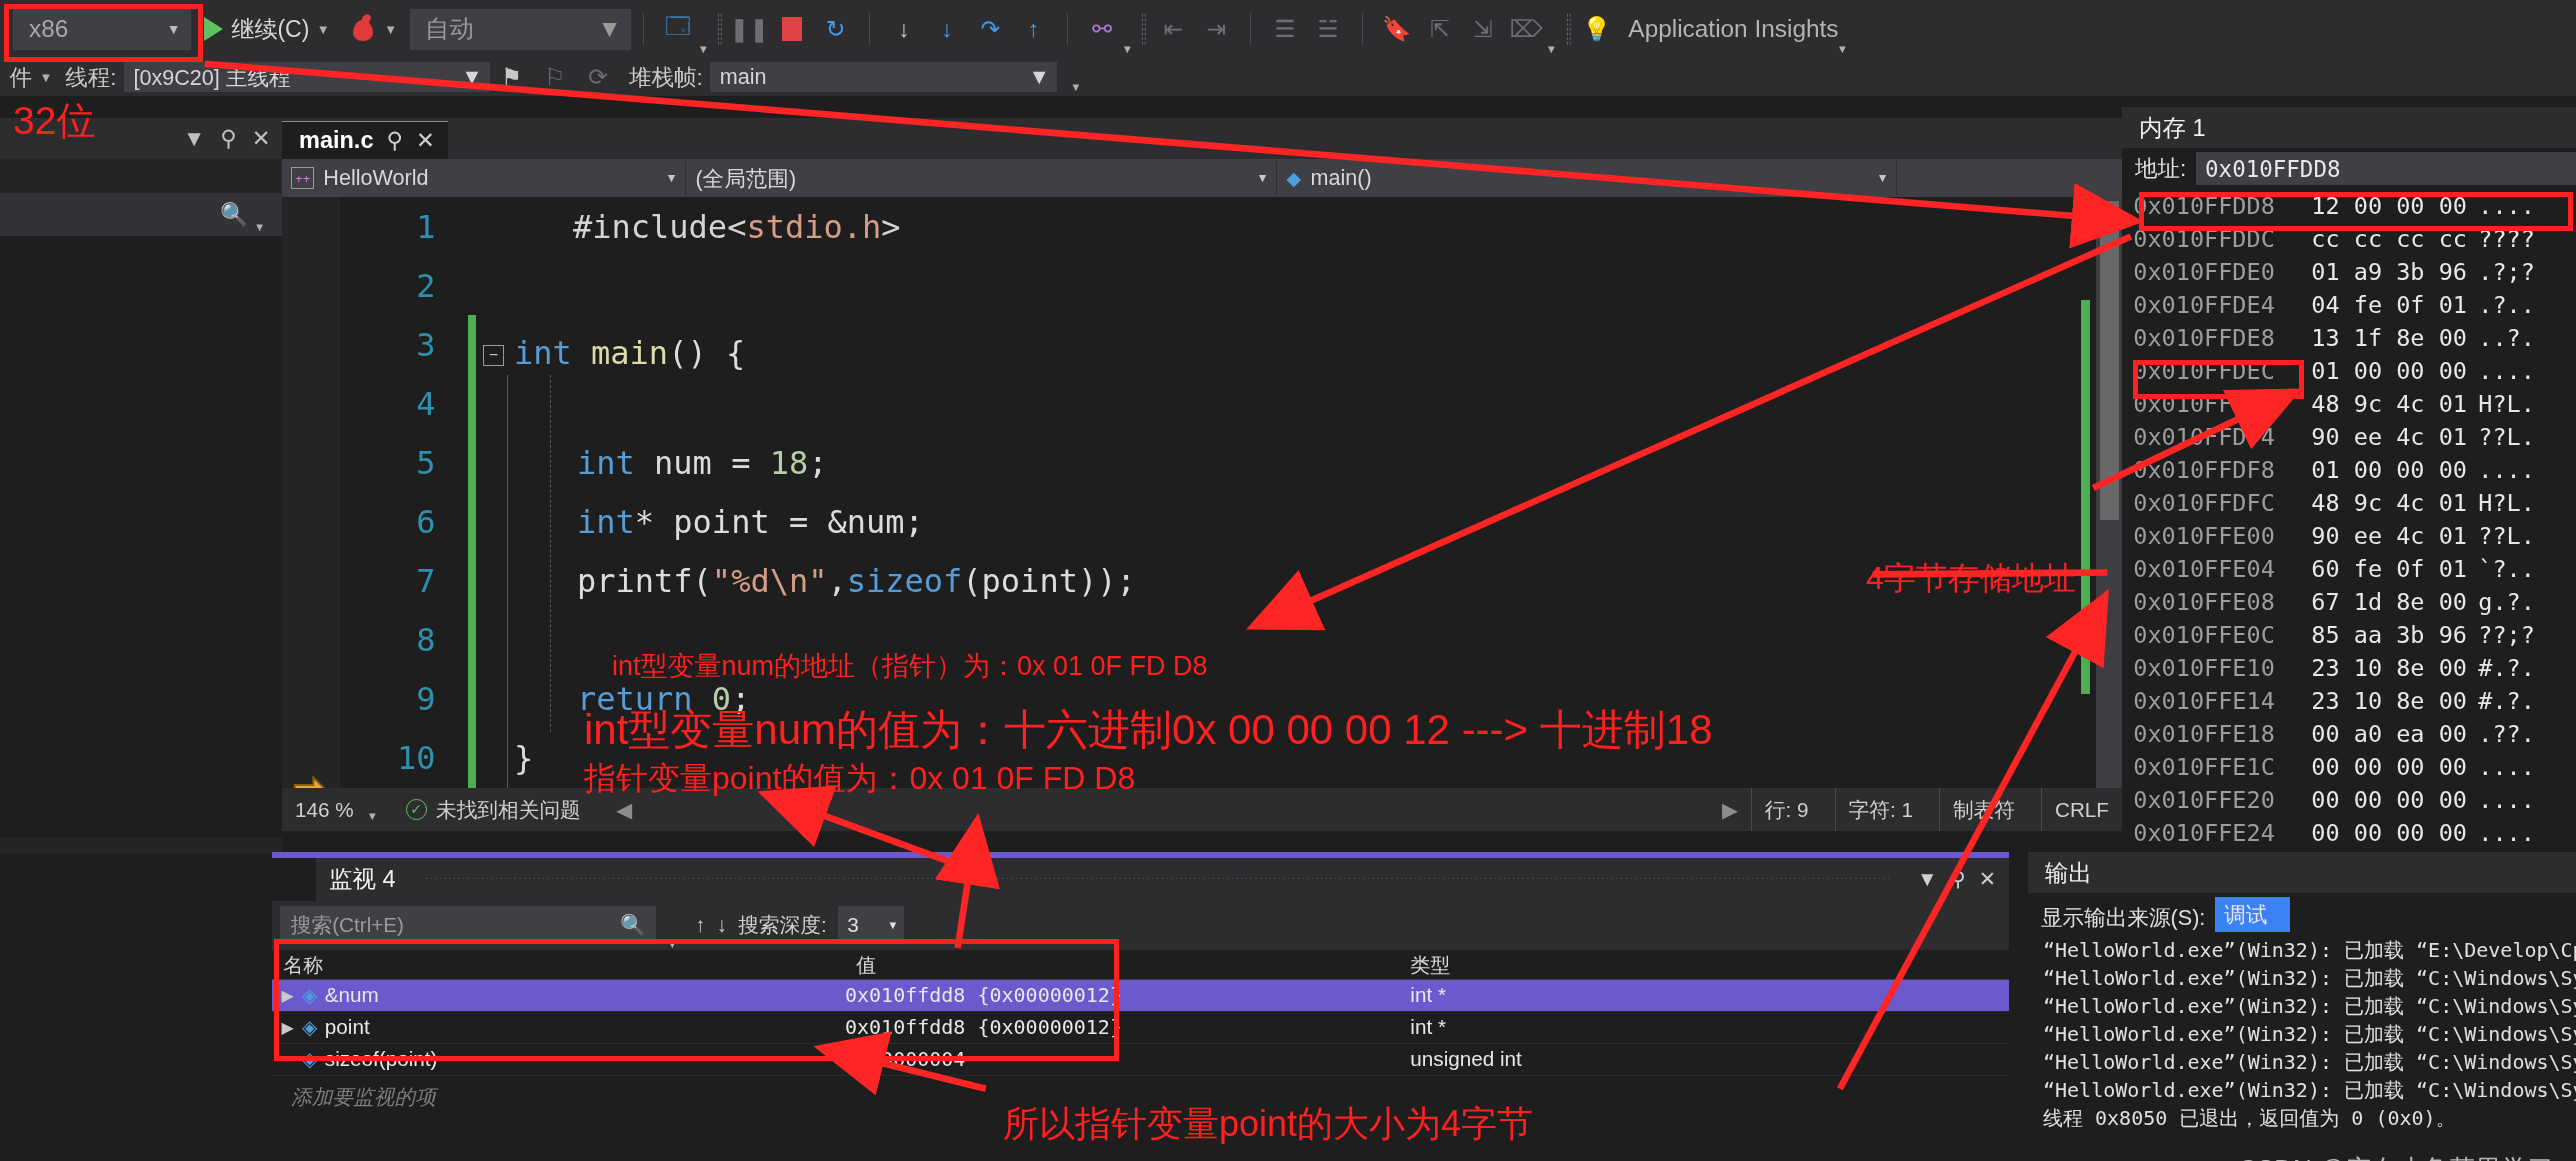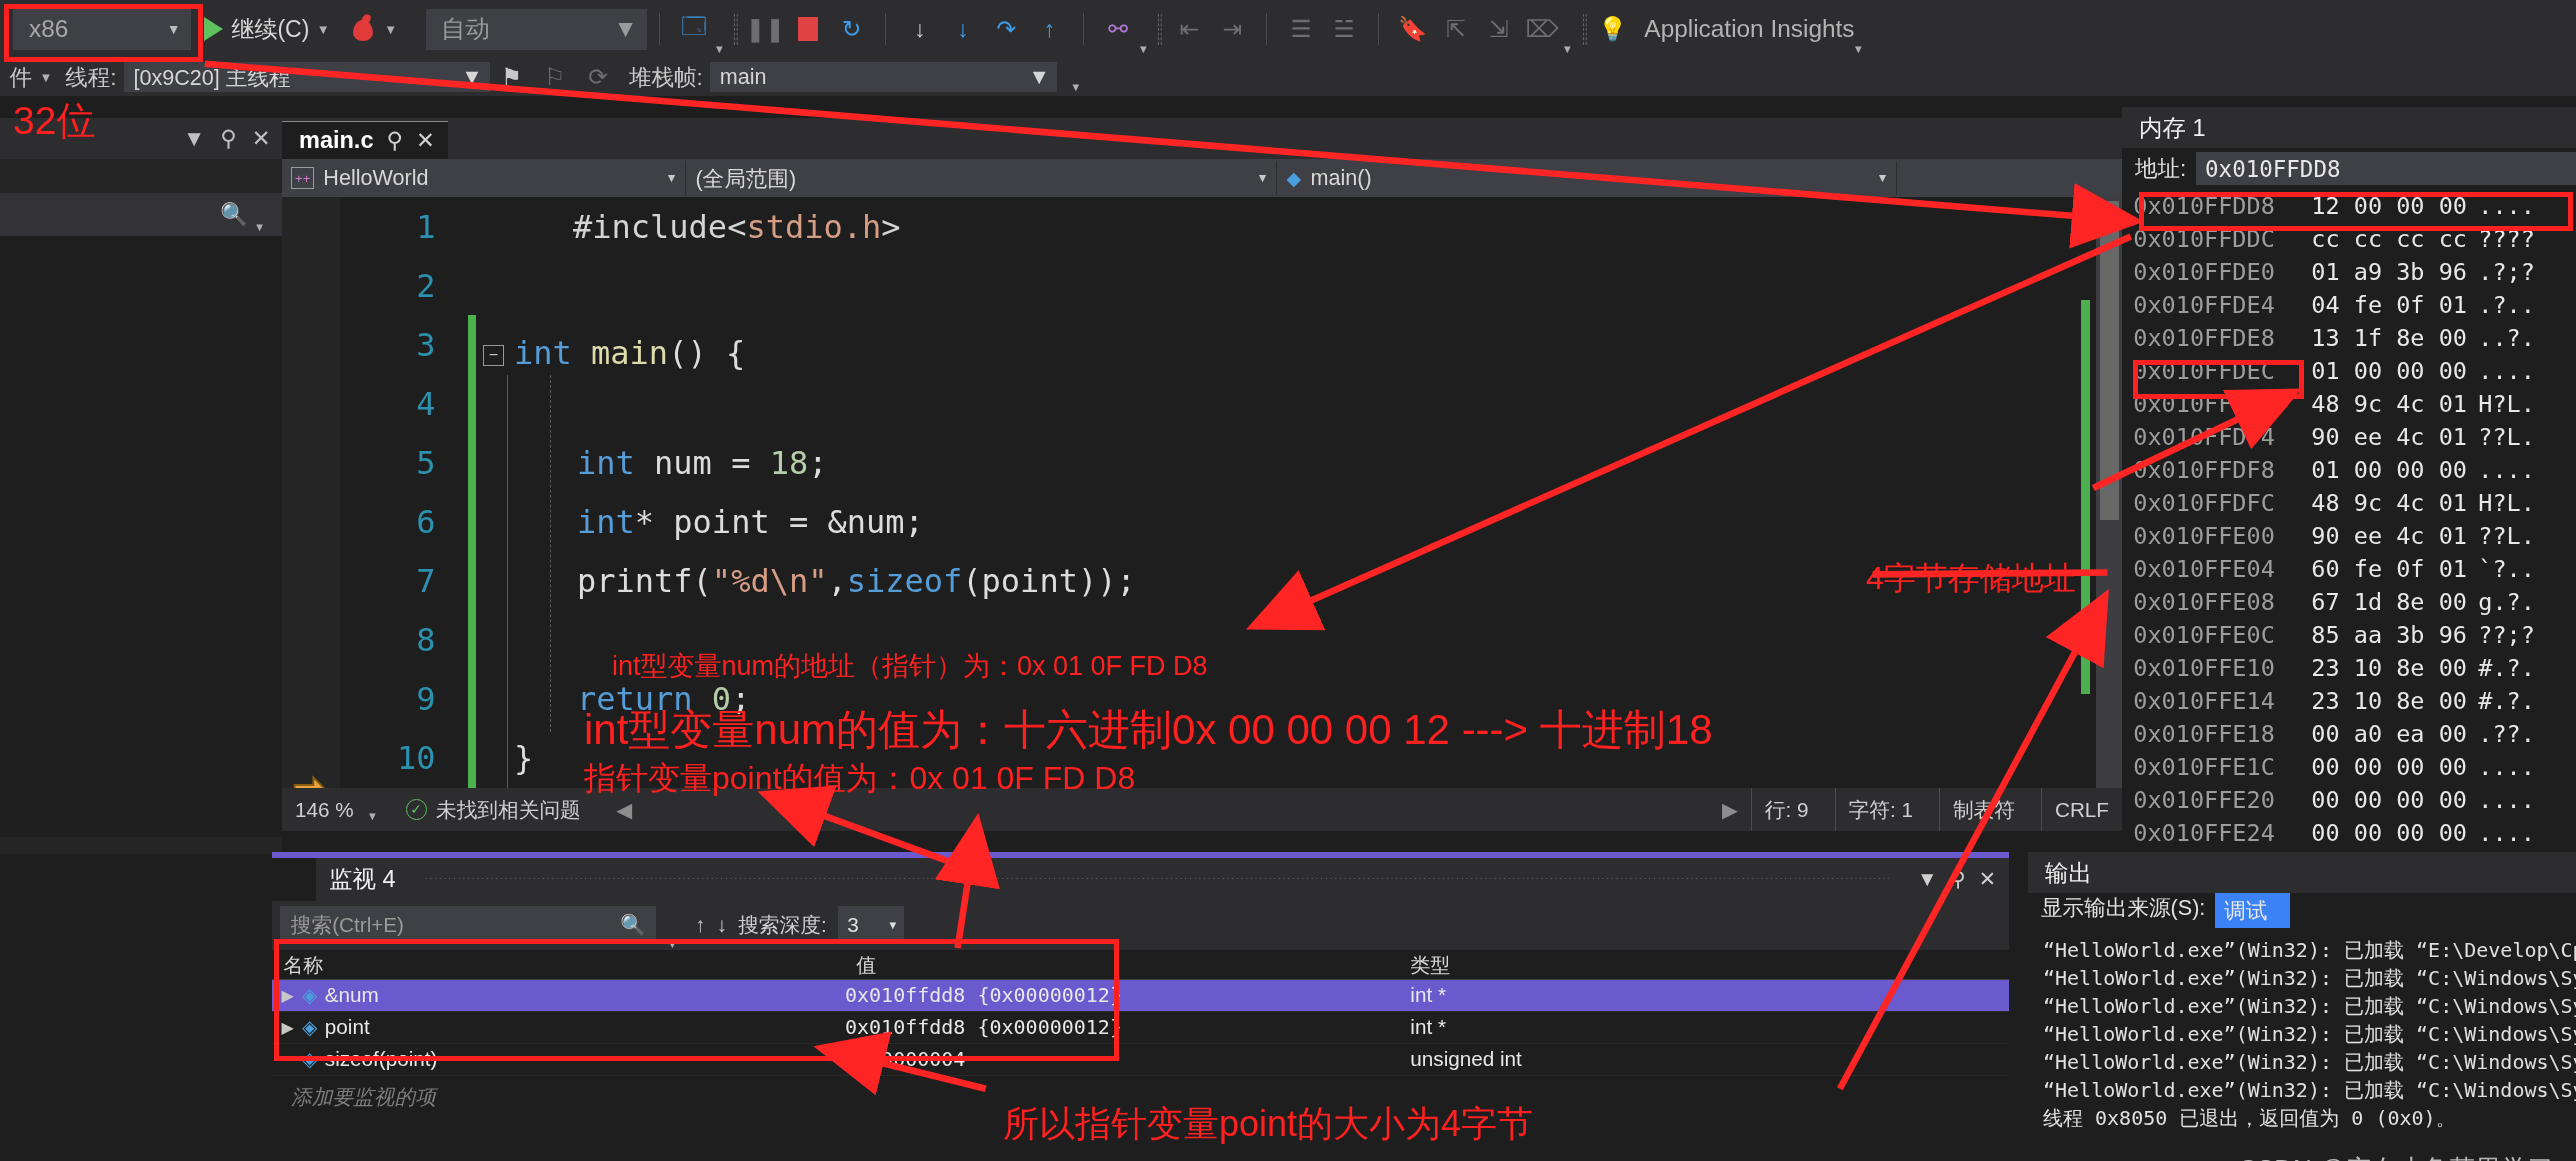--- a/index.html
+++ b/index.html
@@ -35,21 +35,21 @@
     content:""; position:absolute; left:3.8px; top:5.6px; width:20px; height:21.6px;
     background:#e03a3a; border-radius: 50% 50% 50% 50% / 62% 62% 38% 38%;
   }
   .flame::after {
     content:""; position:absolute; left:13px; top:0px; width:7.5px; height:11.3px;
     background:#e03a3a; border-radius: 60% 40% 50% 50%; transform: rotate(22deg);
   }
   .auto-combo {
     background: #3f3f46; color: #9a9a9a; height: 41px; min-width: 221px;
     display: flex; align-items: center; justify-content: space-between;
-    padding: 0 9.4px 0 15px; font-size: 24.4px; margin-left: 29px;
+    padding: 0 9.4px 0 15px; font-size: 24.4px; margin-left: 13px;
   }
   .tb-sep { width: 0.9px; height: 32px; background: #4a4a4f; margin: 0 12.2px; }
   .tb-icon { width: 32px; height: 32px; margin: 0 5.6px; position: relative;
              display:flex; align-items:center; justify-content:center;
              color:#c8c8c8; font-size: 23.5px; }
   .tb-icon.blue { color: #3f9ce8; }
   .tb-icon.dim  { color: #6e6e72; }
   .tb-icon.purple { color: #b07ad6; }
   .dotted-handle { width: 5.6px; height: 32px; margin: 0 4.7px;
     background-image: radial-gradient(#6a6a6e 0.9px, transparent 0.9px);
@@ -186,21 +186,21 @@
   .w-type { flex:1; color:#e8e8e8; padding-left:11.3px; }
   .expander { color:#c8c8c8; font-size:16px; width:13px; }
   .wdiamond { color:#4a9fe0; font-size:20px; }
   .watch-footer { color:#7d7d7d; font-size:20.7px; font-style:italic; padding:7.5px 0 0 19px;}
 
   
   .outpanel { position:absolute; left:2028px; top:852px; width:548px; height:309px;
               background:#1e1e1e; }
   .out-title { height:41px; background:#2d2d30; display:flex; align-items:center;
                padding-left:17px; color:#f0f0f0; font-size:23.5px; }
-  .out-src { height:39px; display:flex; align-items:flex-start; gap:9.4px; padding-left:13px; }
+  .out-src { height:39px; display:flex; align-items:flex-end; gap:9.4px; padding-left:13px; }
   .out-src .lbl { color:#e0e0e0; font-size:21.6px; }
   .out-src .sel { background:#3b82f6; color:#e8e8e8; font-size:21.6px; padding:2.8px 22.5px 2.8px 9.4px; }
   .out-lines { padding-left: 15px; padding-top:3.8px; }
   .oline { color:#e0e0e0; font-family:"DejaVu Sans Mono", monospace; font-size:20px;
            white-space:nowrap; line-height: 28px; overflow:hidden; }
   .watermark { color:#b9b9b9; font-size:26px; text-align:right; padding:20.7px 22.5px 0 0; }
 
   
   .ann { position:absolute; color:#ff2020; font-size:30px; white-space:nowrap; }
   .redbox { position:absolute; border:5.6px solid #ff2020; }

